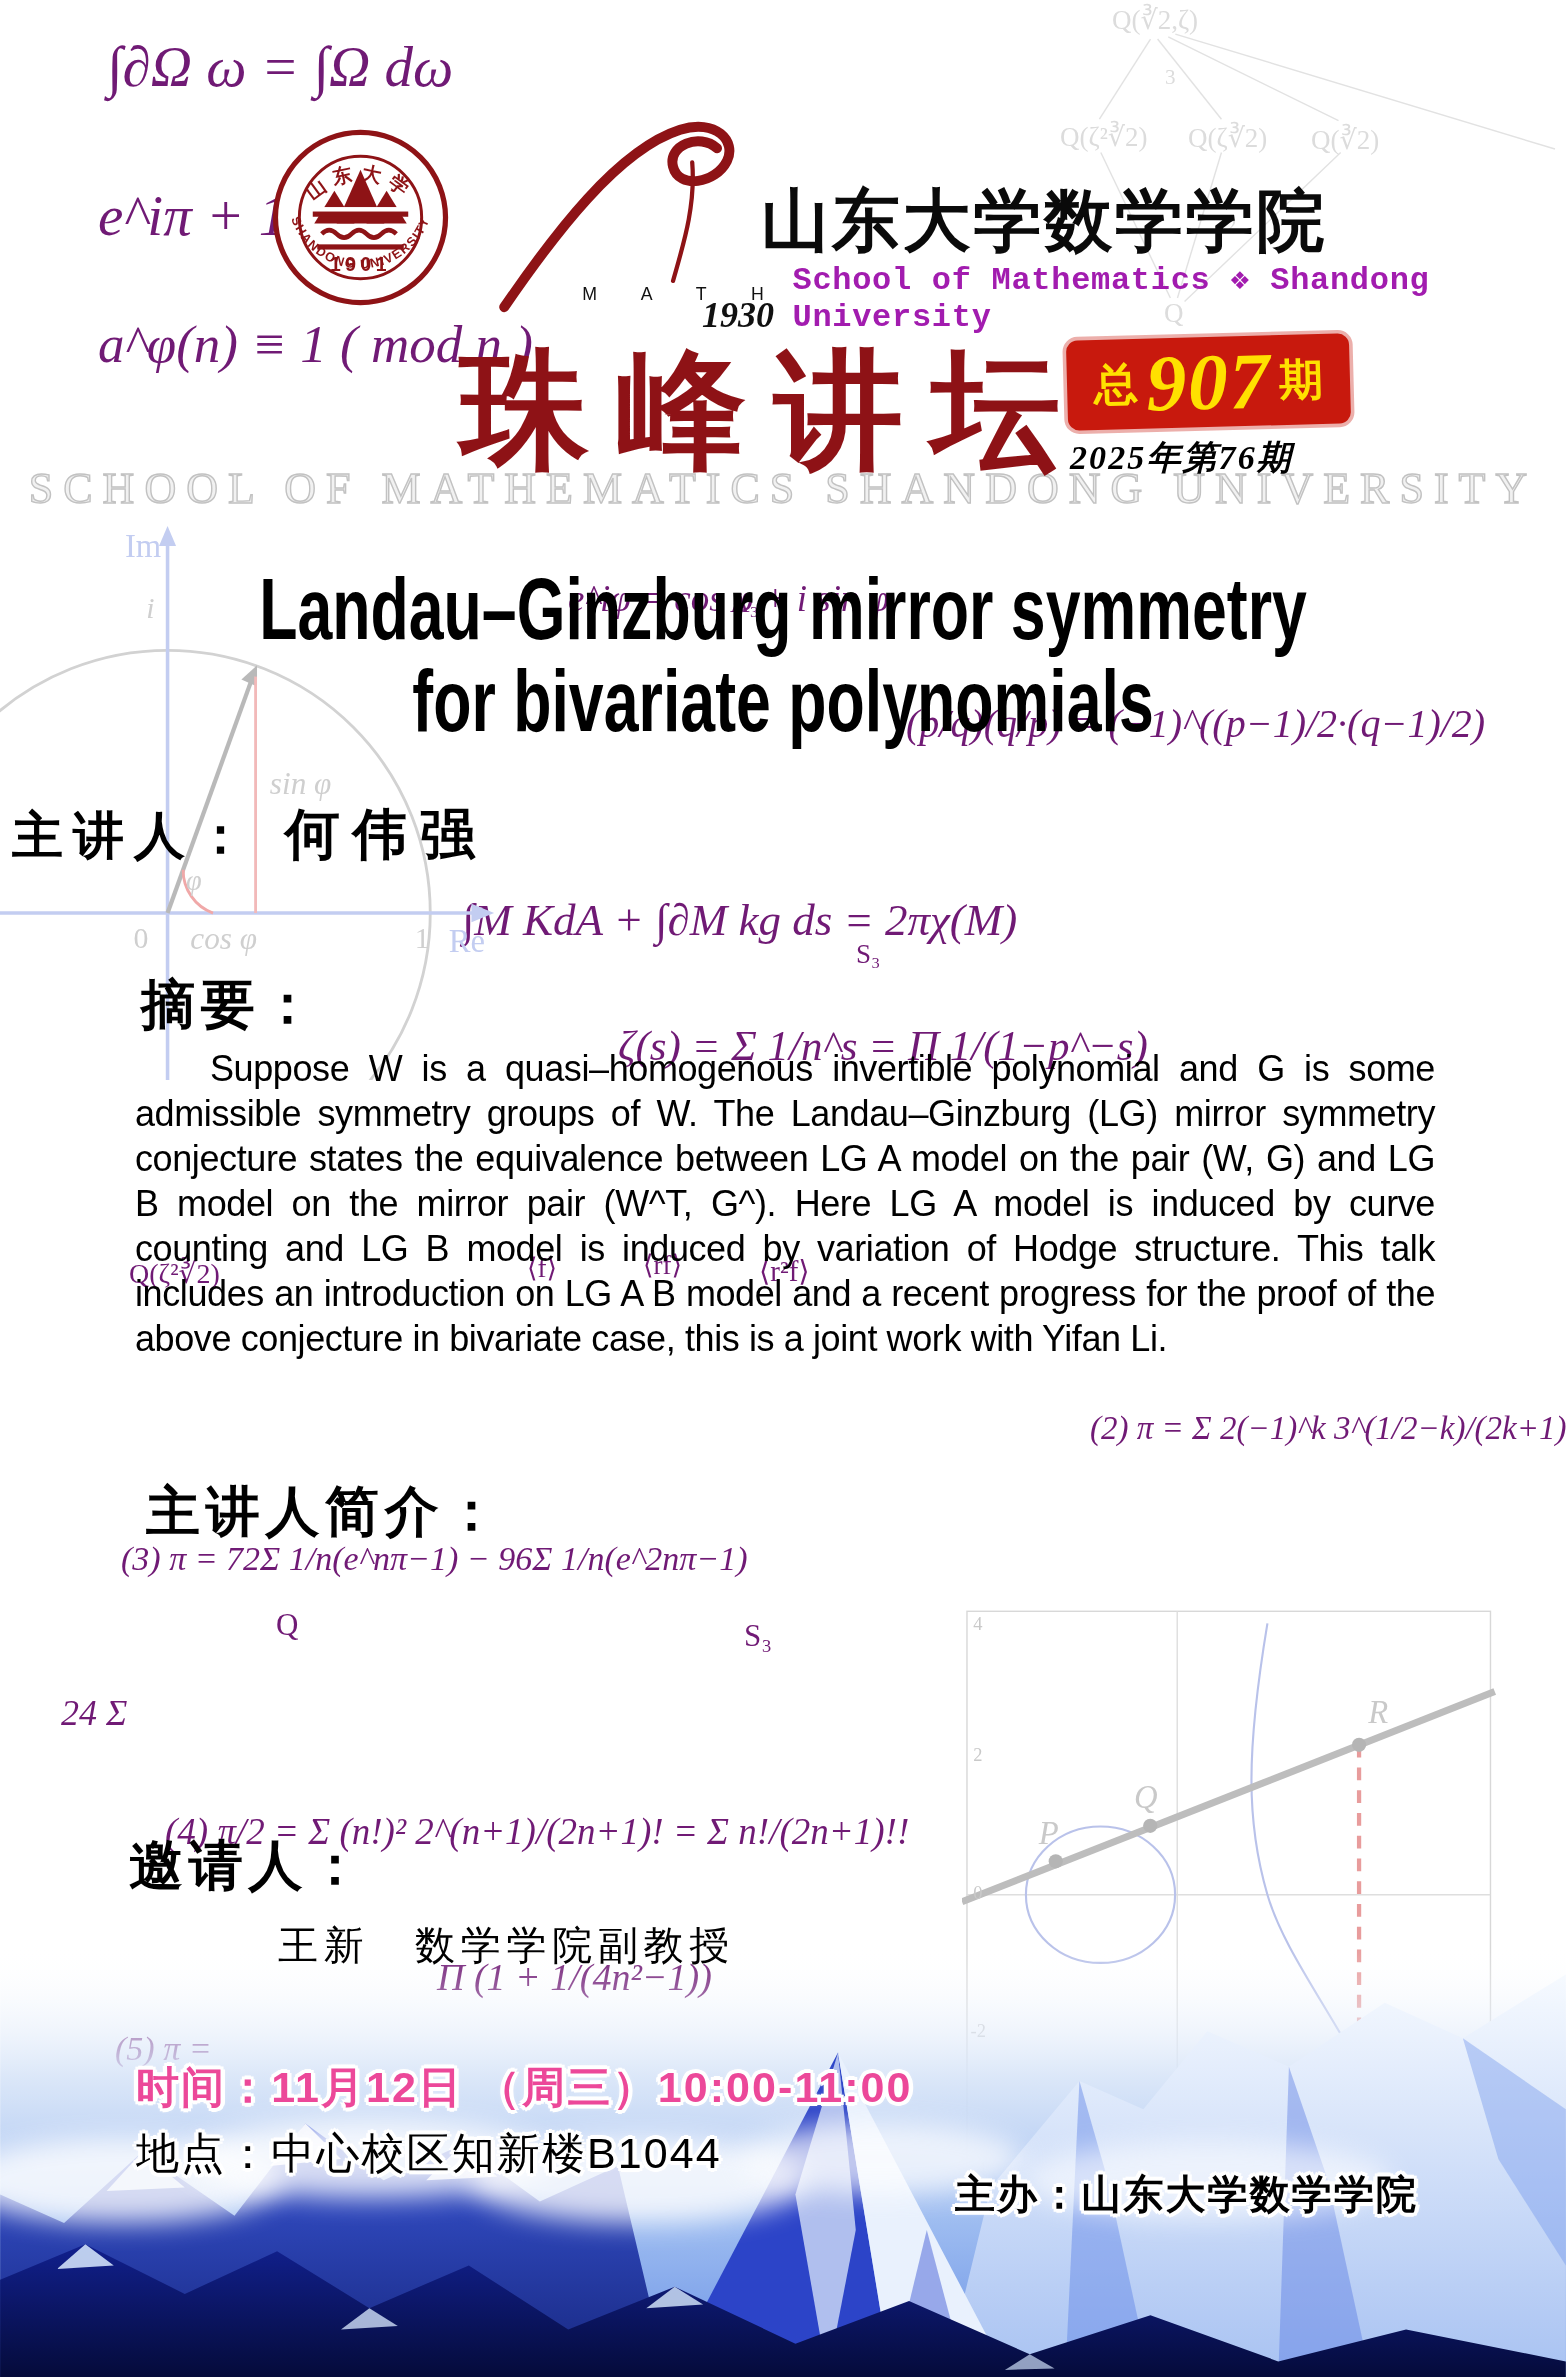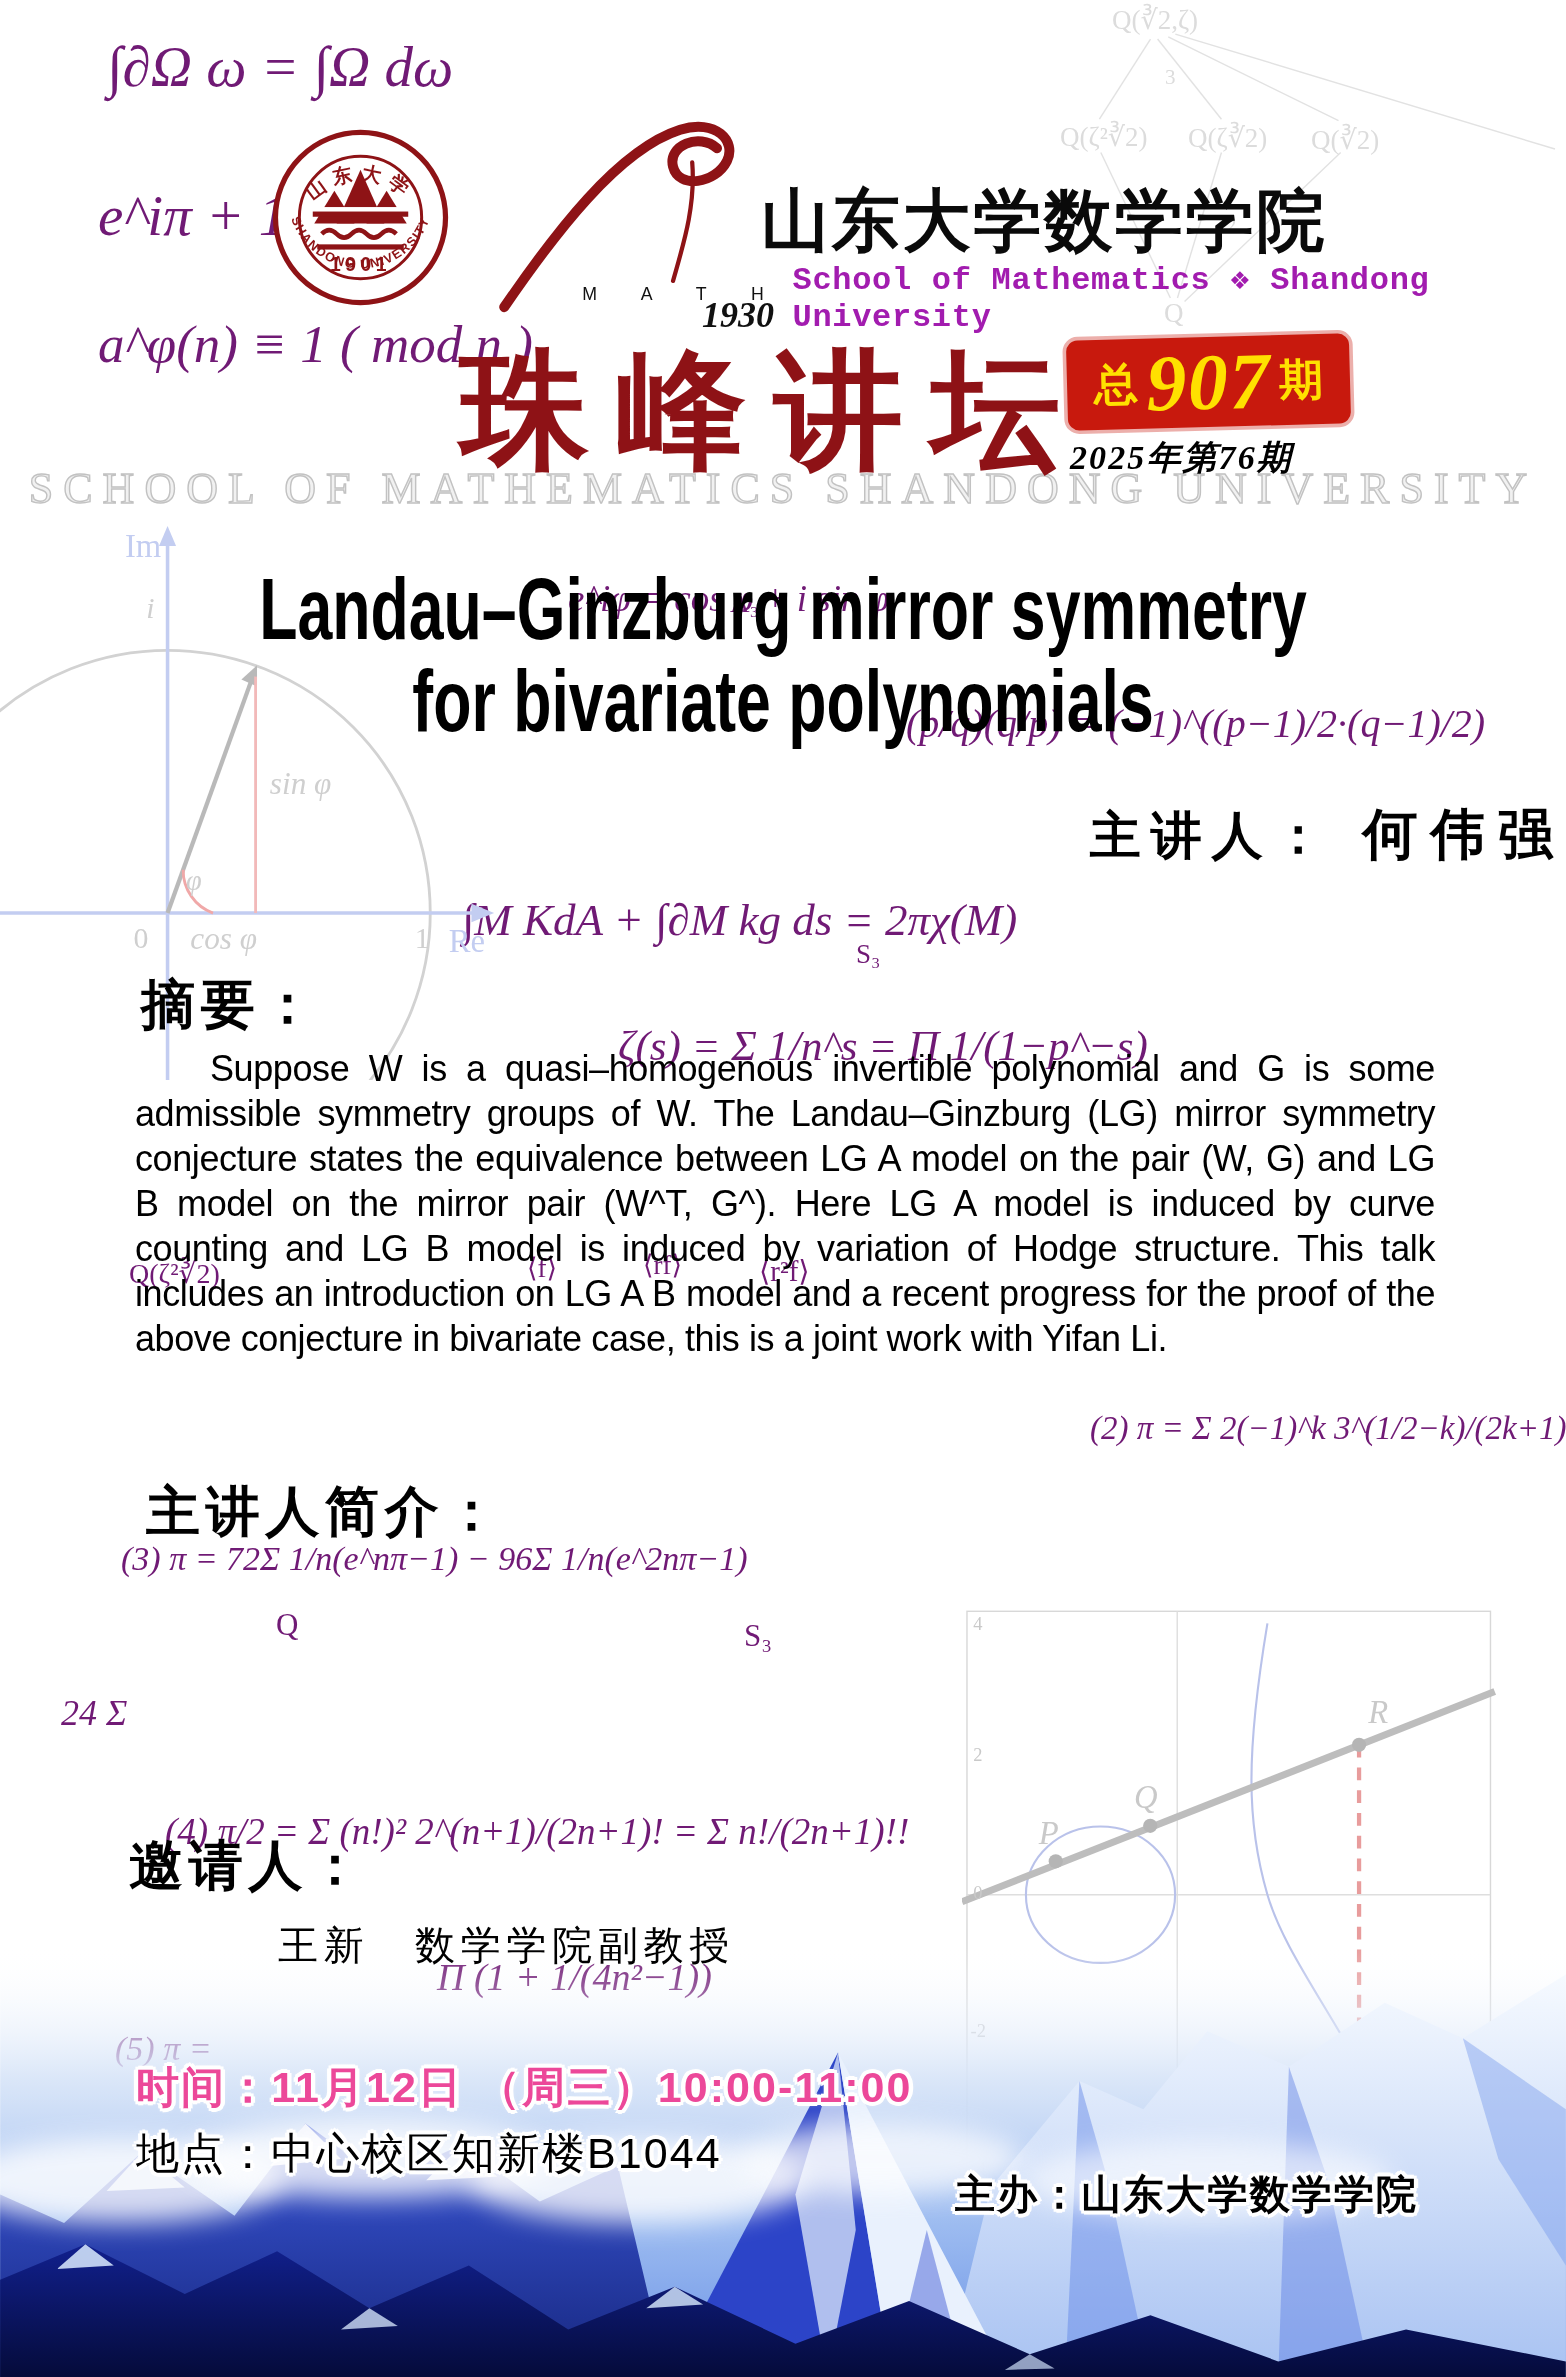--- a/index.html
+++ b/index.html
@@ -23,21 +23,21 @@
   .badge .zong,.badge .qi{color:#ffe000;font-size:44px;font-weight:700;font-family:"Liberation Serif",serif;}
   .badge .num{color:#ffe000;font-size:80px;font-weight:700;font-style:italic;font-family:"Liberation Serif",serif;
               letter-spacing:1.4px;line-height:1;}
   .issue-line{position:absolute;left:1070px;top:435px;font-size:34px;font-weight:700;font-style:italic;
               font-family:"Liberation Serif",serif;color:#000;letter-spacing:2.1px;z-index:4;}
   .banner{position:absolute;left:0;right:0;top:463px;text-align:center;font-family:"Liberation Serif",serif;
           font-size:44px;letter-spacing:10px;color:#f1f1f1;-webkit-text-stroke:1.4px #c2c2c2;z-index:2;white-space:nowrap;}
   
   .title{position:absolute;left:0;right:0;top:563px;text-align:center;color:#000;font-weight:700;
          font-size:87px;line-height:1.06;transform:scaleX(0.72);z-index:6;}
-  .speaker{position:absolute;left:12px;right:0;top:798px;text-align:right;z-index:6;}
+  .speaker{position:absolute;left:12px;right:0;top:798px;text-align:left;z-index:6;}
   .speaker .lab{font-family:"Liberation Serif",serif;font-weight:700;font-size:51px;color:#000;letter-spacing:10px;}
   .speaker .nm{font-weight:700;font-size:55px;color:#000;letter-spacing:12.8px;margin-left:25.6px;}
   .sec-head{position:absolute;font-family:"Liberation Serif",serif;font-weight:700;font-size:54px;color:#000;
             letter-spacing:5.7px;z-index:6;}
   .body-text{position:absolute;color:#000;text-align:justify;z-index:5;}
   .abstract-text{left:135px;width:1300px;top:1046px;font-size:36px;line-height:45px;text-indent:75px;
                  letter-spacing:-0.4px;}
   .bio-text{left:131px;width:1314px;top:1571px;font-size:40px;line-height:61px;text-indent:84px;}
   .inviter-name{position:absolute;left:278px;top:1918px;font-size:40px;font-weight:500;color:#000;
                 letter-spacing:5.7px;z-index:6;}

